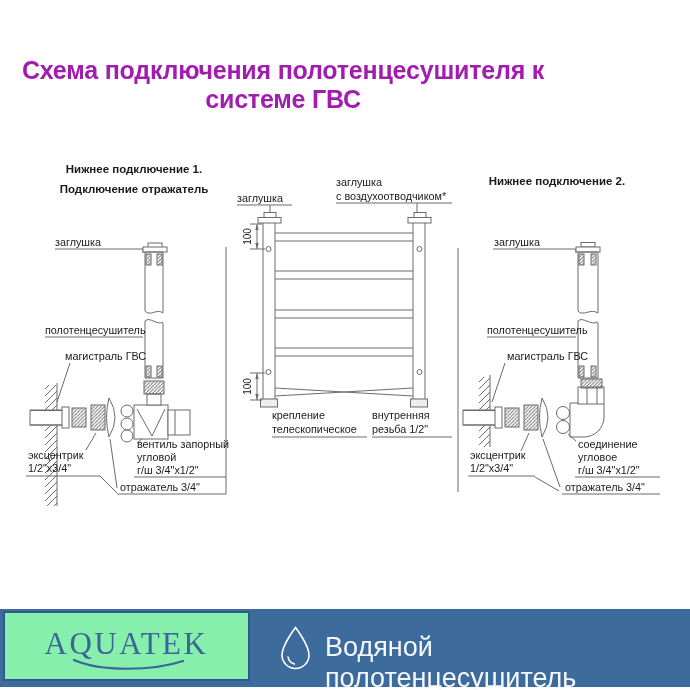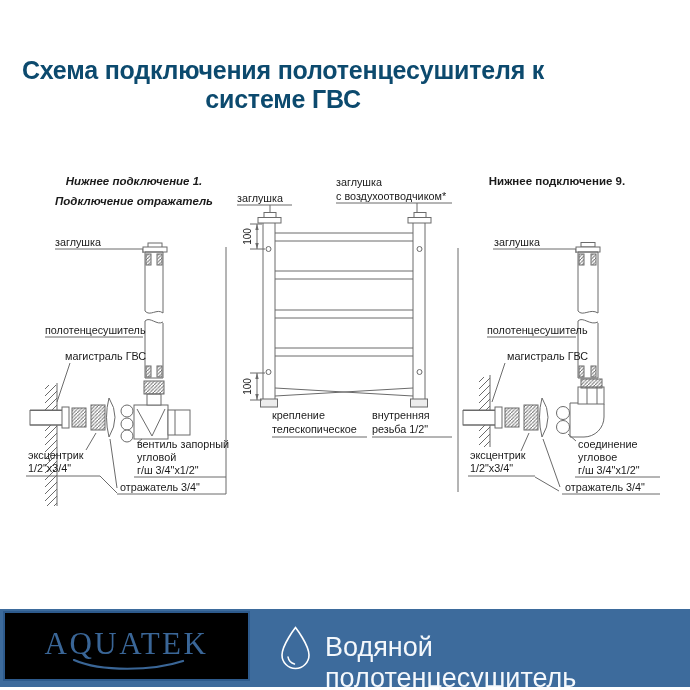--- a/index.html
+++ b/index.html
@@ -1,54 +1,54 @@
 <!DOCTYPE html>
 <html><head>
 <meta charset="utf-8">
 <style>
   html,body{margin:0;padding:0;background:#fff;}
   .page{position:relative;width:690px;height:690px;background:#fff;overflow:hidden;
         font-family:"Liberation Sans",sans-serif;}
   .title{position:absolute;top:56px;left:0;width:566px;text-align:center;
-         font-size:25px;font-weight:bold;color:#0c4a6e;letter-spacing:-0.2px;}
+         font-size:25px;font-weight:bold;color:#a21caf;letter-spacing:-0.2px;}
   .hdr{position:absolute;width:220px;text-align:center;font-size:11.5px;font-weight:bold;
        color:#1a1a1a;line-height:19.5px;}
-  .hdr-left{left:24px;top:172px;font-style:italic;}
+  .hdr-left{left:24px;top:160px;}
   .hdr-right{left:447px;top:172px;}
   svg.diagram{position:absolute;left:0;top:160px;}
   .diagram line,.diagram path,.diagram rect,.diagram circle{stroke:#6b6b6b;stroke-width:1;fill:none;}
   .diagram .white{fill:#ffffff;}
   .diagram .hf{fill:url(#hatchF);}
   .diagram .hw{fill:url(#hatchW);stroke:none;}
   .diagram .foot{fill:#ededed;}
   .diagram .arrow{fill:#6b6b6b;stroke:none;}
   .diagram text{stroke:none;fill:#1a1a1a;font-family:"Liberation Sans",sans-serif;font-size:10.8px;}
   .diagram text.dim{font-size:10px;}
   .footer-bar{position:absolute;left:0;top:609px;width:690px;height:78px;background:#3d6b9c;}
-  .logo-box{position:absolute;left:3px;top:2px;width:243px;height:66px;background:#000000;
+  .logo-box{position:absolute;left:3px;top:2px;width:243px;height:66px;background:#86efac;
             border:2px solid #2d5a8c;}
   .brand{display:block;text-align:center;margin-top:13px;font-family:"Liberation Serif",serif;
          font-size:31px;color:#3a6697;letter-spacing:2.5px;font-variant:small-caps;}
   .swoosh{position:absolute;left:66px;top:46px;}
   .drop{position:absolute;left:278px;top:16px;}
   .product{position:absolute;left:325px;top:23px;font-size:27px;color:#f4f8fc;}
 </style>
 </head>
 <body>
 
 <div class="page">
 
   <div class="title">Схема подключения полотенцесушителя к системе ГВС</div>
 
   <div class="hdr hdr-left">
     <div>Нижнее подключение 1.</div>
     <div>Подключение отражатель</div>
   </div>
   <div class="hdr hdr-right">
-    <div>Нижнее подключение 9.</div>
+    <div>Нижнее подключение 2.</div>
   </div>
 
   <svg class="diagram" width="690" height="350" viewBox="0 160 690 350">
     <defs>
       <pattern id="hatchF" patternUnits="userSpaceOnUse" width="3.5" height="3.5">
         <path d="M0,3.5 L3.5,0" stroke="#8a8a8a" stroke-width="0.8"></path>
       </pattern>
       <pattern id="hatchW" patternUnits="userSpaceOnUse" width="7" height="7">
         <path d="M0,7 L7,0" stroke="#7a7a7a" stroke-width="0.9"></path>
       </pattern>

